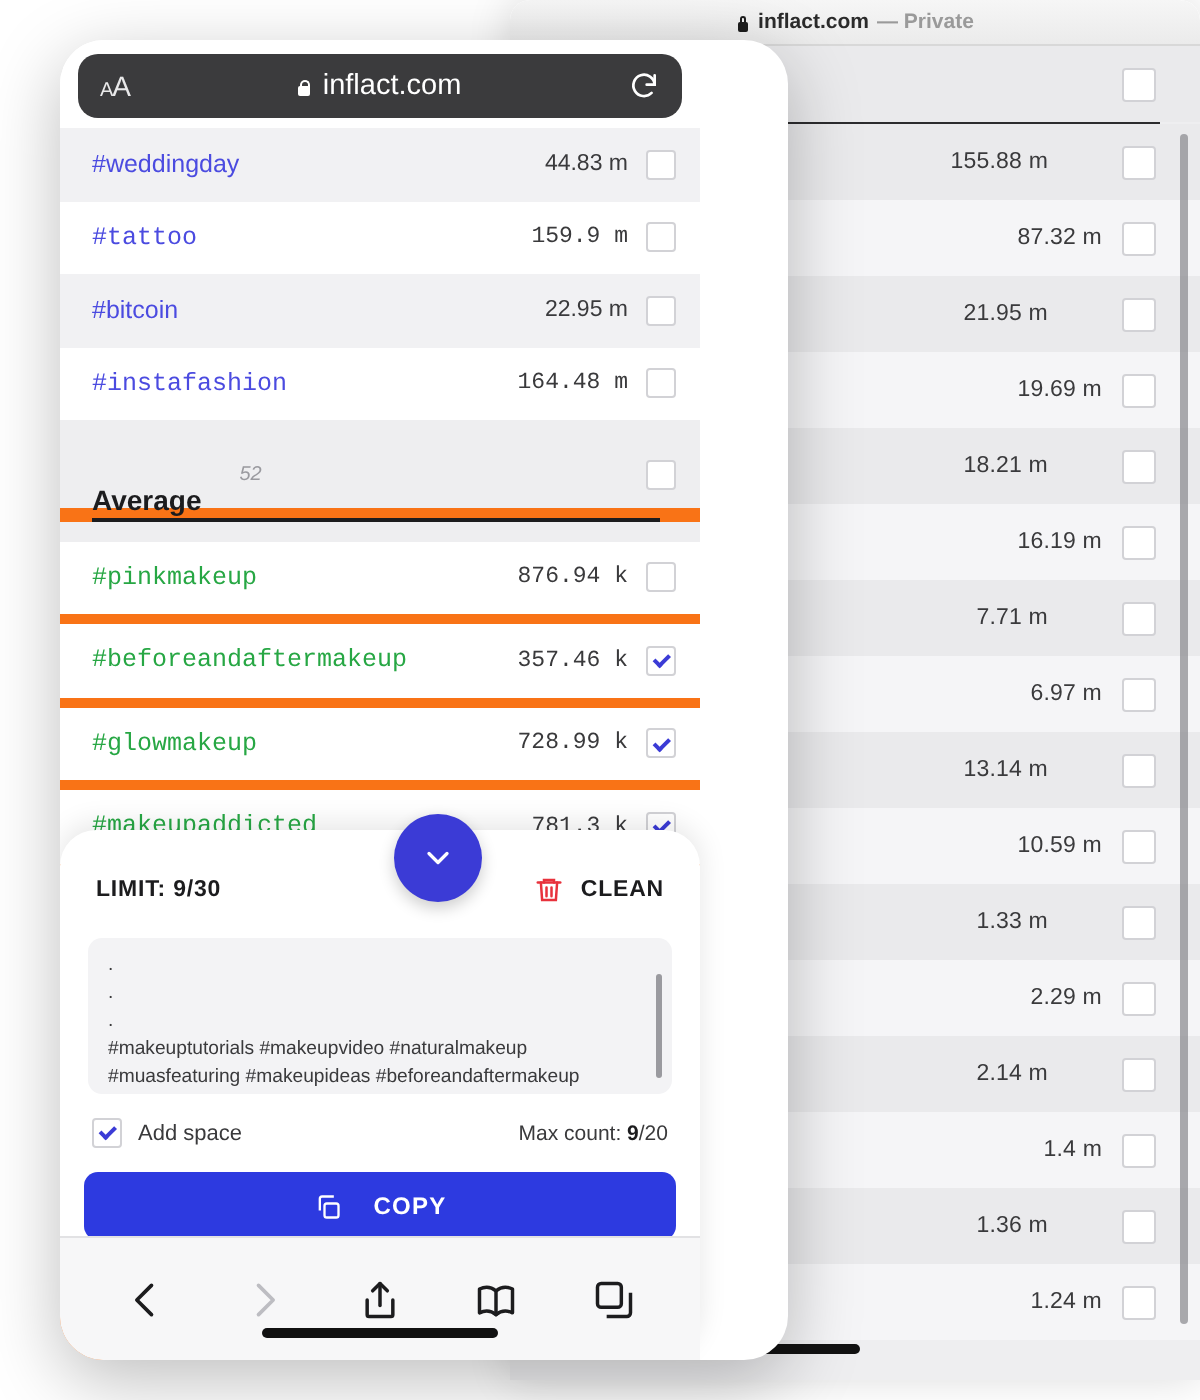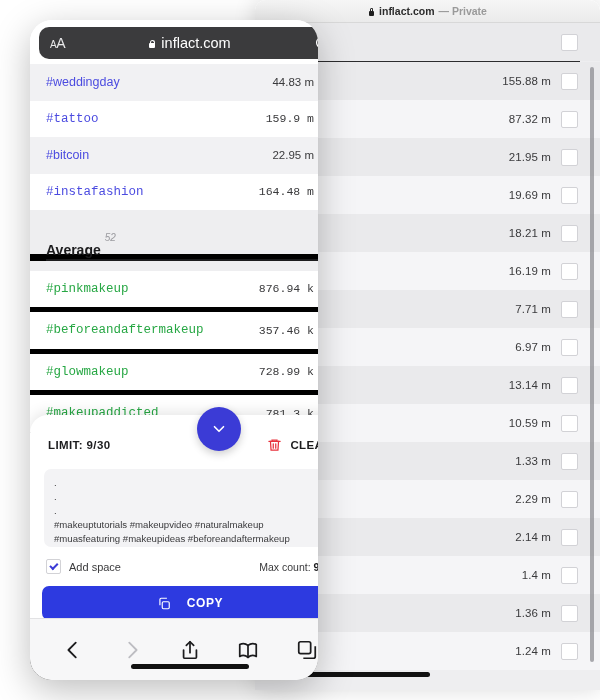--- a/index.html
+++ b/index.html
@@ -35,40 +35,40 @@
   .lock-glyph::before{content:"";position:absolute;left:1px;bottom:0;width:5px;height:5px;background:#1d1d1d;border-radius:1px;}
   .lock-glyph::after{content:"";position:absolute;left:1.6px;bottom:4px;width:3.8px;height:3.6px;border:1.1px solid #1d1d1d;border-bottom:none;border-radius:2.2px 2.2px 0 0;box-sizing:border-box;}
 
   .bg-content { position:relative; width:100%; height:668px; background:#eeeef0; }
   .bg-rows { position:absolute; left:0; top:0; right:0; }
   .bg-row {
     height:38px; display:flex; align-items:center; justify-content:flex-end;
     padding-right:22px; box-sizing:border-box;
   }
   .bg-row.alt { background:#f5f5f7; }
-  .bg-row.plain { background:#eaeaec; }
+  .bg-row.plain { background:#eaeaec;gap:27px; }
   .bg-val { font-size:11.5px; color:#3a3a3c; margin-right:10px; letter-spacing:0.1px;}
   .bg-cb {
     width:15px; height:15px; background:#ffffff;
     border:1px solid #d2d2d6; border-radius:2px;
   }
   .bg-divider { height:1px; background:#2c2c2e; margin:0 20px 0 0; }
   .bg-hash { font-size:11.5px; color:#4b4be0; position:absolute; white-space:nowrap; }
   .bg-scroll {
     position:absolute; right:6px; top:44px; width:4px; height:595px;
     background:#8e8e93; border-radius:2px; opacity:0.75;
   }
   .bg-homebar{
     position:absolute; left:20px; bottom:14px; width:155px; height:5px;
     background:#111; border-radius:3px;
   }
 
   
   .phone {
-    position:absolute; left:30px; top:20px; width:288px; height:660px;
+    position:absolute; left:30px; top:20px; width:364px; height:660px;
     background:#ffffff; border-radius:22px;
     box-shadow: 0 10px 36px rgba(0,0,0,0.26);
     overflow:hidden;
   }
   .url-bar-wrap { position:absolute; left:0; top:0; width:320px; height:44px; background:#ffffff; z-index:6;}
   .url-bar {
     position:absolute; left:9px; top:7px; width:302px; height:32px;
     background:#3b3b3d; border-radius:10px;
     display:flex; align-items:center; padding:0 11px; box-sizing:border-box;
     color:#ffffff;
@@ -77,21 +77,21 @@
   .aa .small { font-size:10px; }
   .url-center {
     flex:1; display:flex; align-items:center; justify-content:center; gap:5px;
     font-size:14.5px; color:#ffffff;
   }
   .lock-w { display:inline-block; width:8px; height:10px; position:relative; }
   .lock-w::before{content:"";position:absolute;left:1px;bottom:0;width:6px;height:5.5px;background:#fff;border-radius:1px;}
   .lock-w::after{content:"";position:absolute;left:1.8px;bottom:4.5px;width:4.4px;height:4px;border:1.2px solid #fff;border-bottom:none;border-radius:2.5px 2.5px 0 0;box-sizing:border-box;}
   .reload { width:16px; height:16px; }
 
-  .page-list { position:absolute; left:0; top:44px; width:320px; bottom:0; background:#000000; }
+  .page-list { position:absolute; left:0; top:44px; width:320px; bottom:0; background:#f97316; }
   .tag-row {
     height:36.5px; display:flex; align-items:center;
     padding:0 4px 0 16px; box-sizing:border-box;
   }
   .tag-row.white { background:#ffffff;font-family:Liberation Mono, monospace; }
   .tag-row.grey { background:#f1f1f3; }
   .tag-name { flex:1; font-size:12.5px; }
   .tag-name.blue { color:#4b4be0; }
   .tag-name.green { color:#27a744; }
   .tag-val { font-size:11.5px; color:#3a3a3c; margin-right:9px; }
@@ -102,21 +102,21 @@
   .cbox.checked::after{
     content:""; position:absolute; left:3px; top:3.2px; width:6px; height:3.3px;
     border-left:2px solid #3b3bd6; border-bottom:2px solid #3b3bd6;
     transform:rotate(-45deg);
   }
   .avg-row {
     background:#eeeef0; padding:10px 4px 0 16px; box-sizing:border-box;
     display:flex; align-items:center; height:44px;
   }
   .avg-label { font-size:14px; font-weight:bold; color:#1c1c1e;margin-top:26px; }
-  .avg-sup { font-size:10px; color:#9a9a9f; vertical-align:super; margin-left:4px;font-style:italic; }
+  .avg-sup { font-size:10px; color:#9a9a9f; vertical-align:super; margin-left:19px;font-style:italic; }
   .avg-line { height:1.6px; background:#1c1c1e; margin:5px 20px 0 16px; }
   .spacer-grey { height:10px; background:#eeeef0; }
 
   
   .fab {
     position:absolute; left:167px; top:387px; width:44px; height:44px;
     background:#3b3bd6; border-radius:50%; z-index:20;
     display:flex; align-items:center; justify-content:center;
     box-shadow:0 3px 8px rgba(0,0,0,0.2);
   }
@@ -358,21 +358,21 @@
 #makeuptutorials #makeupvideo #naturalmakeup #muasfeaturing #makeupideas #beforeandaftermakeup #glowmakeup #makeupaddicted #eyemakeuptutorial</div>
         <div class="ta-scroll"></div>
       </div>
 
       <div class="opts">
         <div class="opt-left">
           <div class="cbox checked" style="margin-right:0"></div>
           <span class="addspace">Add space</span>
         </div>
         <div class="maxcount">
-          <span>Max count: </span><b>9</b><span>/30</span>
+          <span>Max count: </span><b>9</b><span>/20</span>
         </div>
       </div>
 
       <div class="copy-btn">
         <svg width="14" height="15" viewBox="0 0 24 24" fill="none" stroke="#ffffff" stroke-width="2" stroke-linejoin="round">
           <rect x="9" y="9" width="12" height="12" rx="2"></rect>
           <path d="M5 15V5a2 2 0 0 1 2-2h10"></path>
         </svg>
         <span>COPY</span>
       </div>

